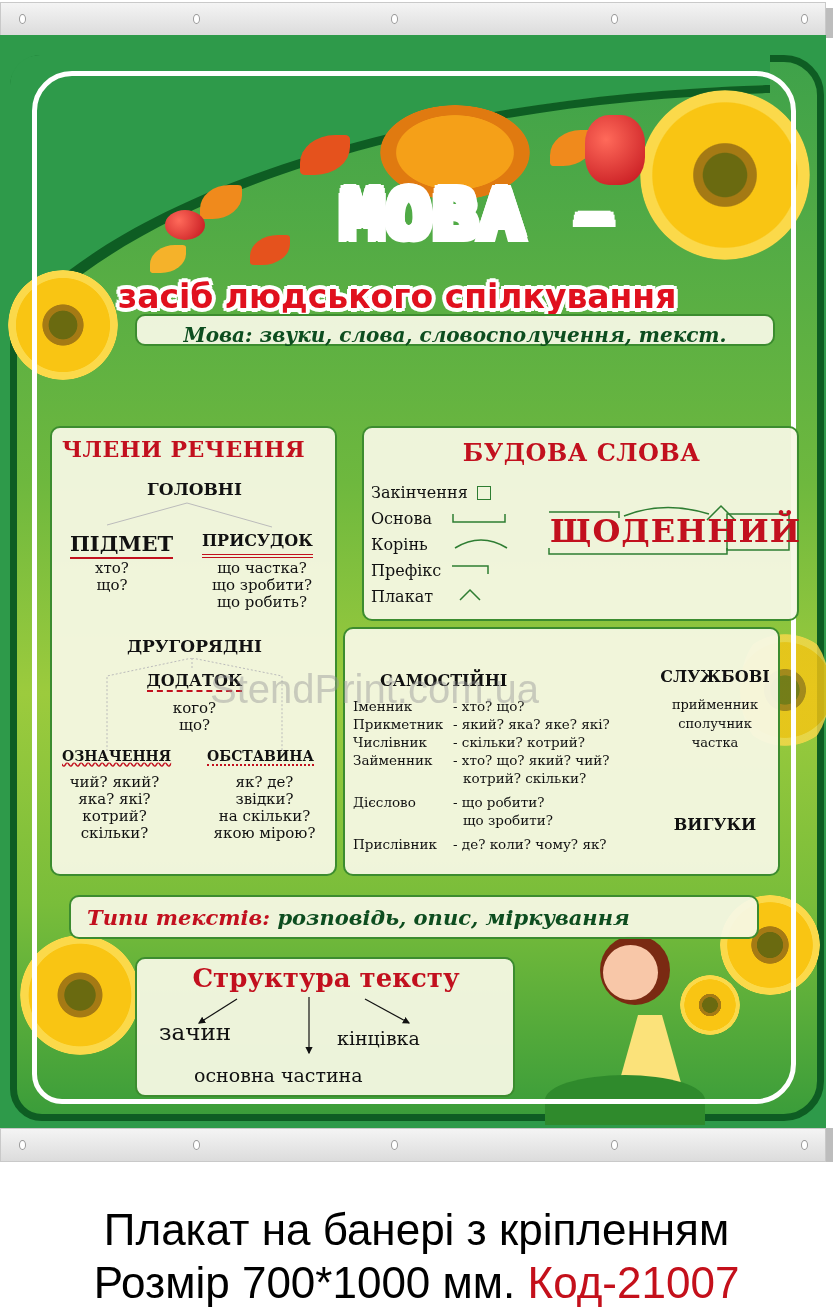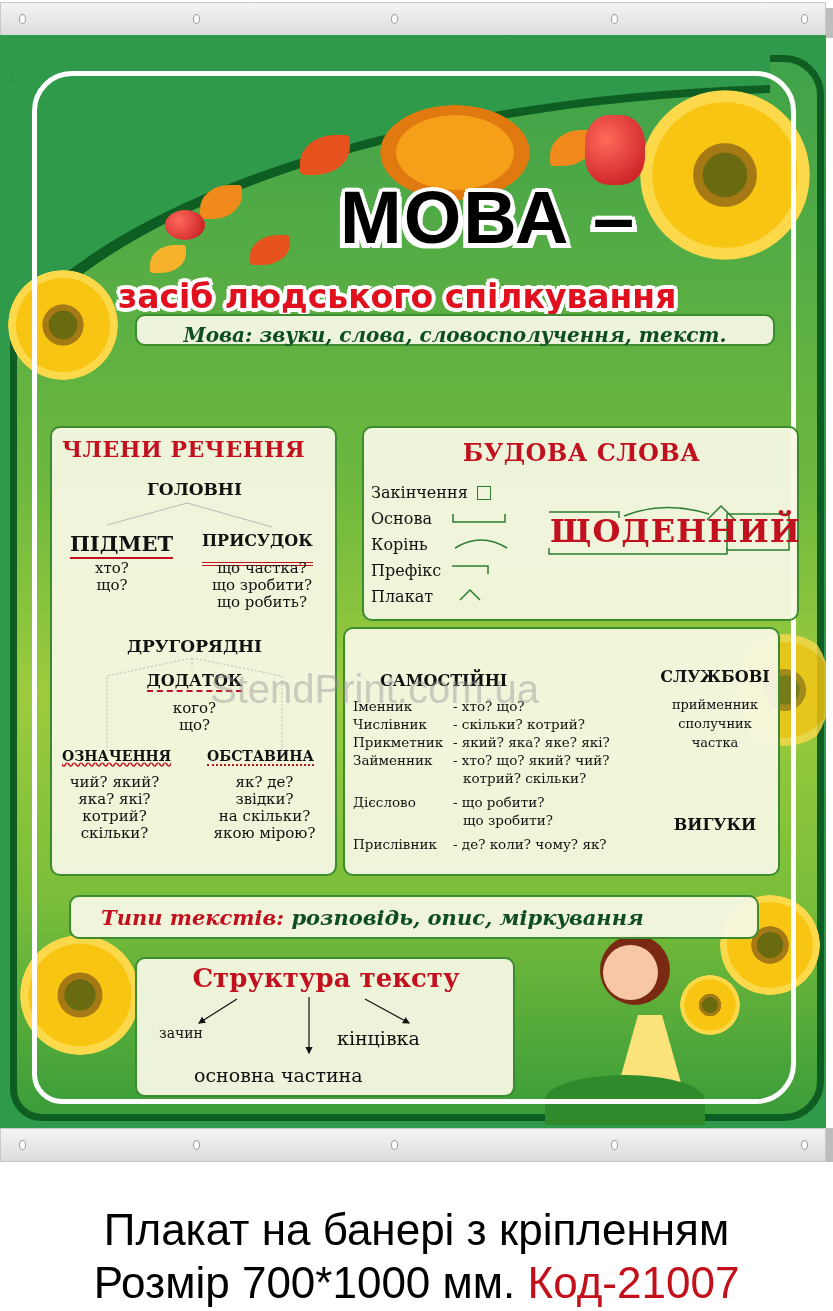--- a/index.html
+++ b/index.html
@@ -11,33 +11,33 @@
   .rail .hole{position:absolute;top:11px;width:7px;height:10px;border:1px solid #999;border-radius:50%;background:#fff}
   .rail-shadow{position:absolute;left:826px;width:7px;background:#bdbdbd}
   .banner{position:absolute;left:0;top:35px;width:826px;height:1093px;background:#2e9a4a;overflow:hidden}
   .outer-frame{position:absolute;left:10px;top:20px;width:814px;height:1066px;border:7px solid #0e5d23;border-radius:32px 40px 40px 32px;
     background:linear-gradient(180deg,#3fa24a 0%,#6eb83e 40%,#9ccb3d 60%,#79bd3a 80%,#3b9d3a 100%)}
   .inner-frame{position:absolute;left:32px;top:36px;width:764px;height:1033px;border:5px solid #fff;border-radius:40px 40px 40px 30px}
   .deco{position:absolute;border-radius:50%}
   .sun{background:radial-gradient(circle,#6a6a10 0 18%,#a57a14 19% 26%,#f9c513 27% 60%,#fbd94a 61% 70%,transparent 71%)}
   .leaf{background:#e5521d;border-radius:70% 10% 70% 10%}
   .berry{background:radial-gradient(circle at 35% 35%,#ff6a5a,#c1121b);border-radius:50%}
-  .title-main{position:absolute;left:340px;top:140px;font-family:Liberation Sans, sans-serif;font-weight:bold;font-size:74px;color:#000000;letter-spacing:2px;
+  .title-main{position:absolute;left:340px;top:140px;font-family:Liberation Mono, monospace;font-weight:bold;font-size:74px;color:#ffffff;letter-spacing:2px;
     -webkit-text-stroke:0;text-shadow:0 0 0 #fff,3px 3px 0 #fff,-3px -3px 0 #fff,3px -3px 0 #fff,-3px 3px 0 #fff,0 4px 0 #fff,4px 0 0 #fff,0 -4px 0 #fff,-4px 0 0 #fff,5px 5px 0 #fff,-5px 5px 0 #fff}
   .title-sub{position:absolute;left:118px;top:242px;font-family:"DejaVu Sans",sans-serif;font-weight:bold;font-size:33px;color:#e0101e;
     text-shadow:3px 3px 0 #fff,-3px -3px 0 #fff,3px -3px 0 #fff,-3px 3px 0 #fff,0 4px 0 #fff,4px 0 0 #fff,0 -4px 0 #fff,-4px 0 0 #fff}
   .box{position:absolute;background:rgba(246,248,228,0.94);border:2px solid #3c8c2f;border-radius:10px}
   .it{font-style:italic;font-weight:bold;color:#0d4d1f}
   .red{color:#c2101e}
   .c{text-align:center}
   .h-red{font-weight:bold;color:#c2101e;font-size:24px;letter-spacing:.5px}
   .h-blk{font-weight:bold;color:#111;font-size:17px}
   .t{color:#111;font-size:15px;line-height:17px}
   .ul-red{border-bottom:2px solid #c2101e;padding-bottom:1px}
-  .ul-red2{border-bottom:4px double #c2101e;padding-bottom:12px}
+  .ul-red2{border-bottom:4px double #c2101e;padding-bottom:4px}
   .ul-dash{border-bottom:2px dashed #c2101e}
   .ul-wave{text-decoration:underline wavy #c2101e}
   .ul-dashdot{border-bottom:2px dotted #c2101e}
   .pos{position:absolute}
   .watermark{position:absolute;left:210px;top:632px;font-family:"Liberation Sans",sans-serif;font-size:40px;color:rgba(150,150,150,.45);pointer-events:none}
   .caption{position:absolute;left:0;width:833px;text-align:center;font-family:"Liberation Sans",sans-serif;font-size:44px;color:#000}
 </style>
 </head>
 <body>
 
@@ -161,26 +161,26 @@
   </div>
 
   <div class="box" style="left:343px;top:592px;width:437px;height:249px">
     <div class="pos h-blk" style="left:35px;top:42px;font-size:16px">САМОСТІЙНІ</div>
     <div class="pos" style="left:8px;top:68px;font-size:13.5px;line-height:18px;color:#111">
       <div style="display:flex">
           <span style="width:100px">Іменник</span>
           <span>- хто? що?</span>
         </div>
       <div style="display:flex">
+          <span style="width:100px">Прикметник</span>
+          <span>- який? яка? яке? які?</span>
+        </div>
+      <div style="display:flex">
           <span style="width:100px">Числівник</span>
           <span>- скільки? котрий?</span>
-        </div>
-      <div style="display:flex">
-          <span style="width:100px">Прикметник</span>
-          <span>- який? яка? яке? які?</span>
         </div>
       <div style="display:flex">
           <span style="width:100px">Займенник</span>
           <span><span>- хто? що? який? чий?</span><br><span style="padding-left:10px">котрий? скільки?</span></span>
         </div>
       <div style="display:flex;margin-top:6px">
           <span style="width:100px">Дієслово</span>
           <span><span>- що робити?</span><br><span style="padding-left:10px">що зробити?</span></span>
         </div>
       <div style="display:flex;margin-top:6px">
@@ -192,38 +192,38 @@
     <div class="pos c" style="left:305px;width:130px;top:66px;font-size:13px;line-height:19px;color:#111">
       <div>прийменник</div>
       <div>сполучник</div>
       <div>частка</div>
     </div>
     <div class="pos h-blk c" style="left:305px;width:130px;top:186px;font-size:16px">ВИГУКИ</div>
   </div>
 
   <div class="watermark">StendPrint.com.ua</div>
 
-  <div class="box" style="left:69px;top:860px;width:690px;height:44px;font-size:21px;line-height:42px;padding-left:30px;font-style:italic;font-weight:bold">
+  <div class="box" style="left:69px;top:860px;width:690px;height:44px;font-size:21px;line-height:42px;padding-left:16px;font-style:italic;font-weight:bold">
     <span class="red">Типи текстів:</span>
     <span style="color:#0d4d1f">розповідь, опис, міркування</span>
   </div>
 
   <div class="box" style="left:135px;top:922px;width:380px;height:140px">
     <div class="pos c" style="left:0;width:378px;top:4px;font-size:26px;font-weight:bold;color:#c2101e">Структура тексту</div>
     <svg class="pos" style="left:40px;top:36px" width="300" height="64">
       <defs>
           <marker id="ah" markerWidth="6" markerHeight="6" refX="5" refY="3" orient="auto">
             <path d="M0 0 L6 3 L0 6 Z" fill="#111"></path>
           </marker>
         </defs>
       <path d="M60 4 L22 28" stroke="#111" stroke-width="1.2" marker-end="url(#ah)"></path>
       <path d="M132 2 L132 58" stroke="#111" stroke-width="1.2" marker-end="url(#ah)"></path>
       <path d="M188 4 L232 28" stroke="#111" stroke-width="1.2" marker-end="url(#ah)"></path>
     </svg>
-    <div class="pos" style="left:22px;top:66px;font-size:14px;color:#111">зачин</div>
+    <div class="pos" style="left:22px;top:60px;font-size:23px;color:#111">зачин</div>
     <div class="pos" style="left:200px;top:68px;font-size:19px;color:#111">кінцівка</div>
     <div class="pos" style="left:57px;top:105px;font-size:19px;color:#111">основна частина</div>
   </div>
 </div>
 
 <div class="rail bottom">
   <span class="hole" style="left:18px"></span>
   <span class="hole" style="left:192px"></span>
   <span class="hole" style="left:390px"></span>
   <span class="hole" style="left:610px"></span>

